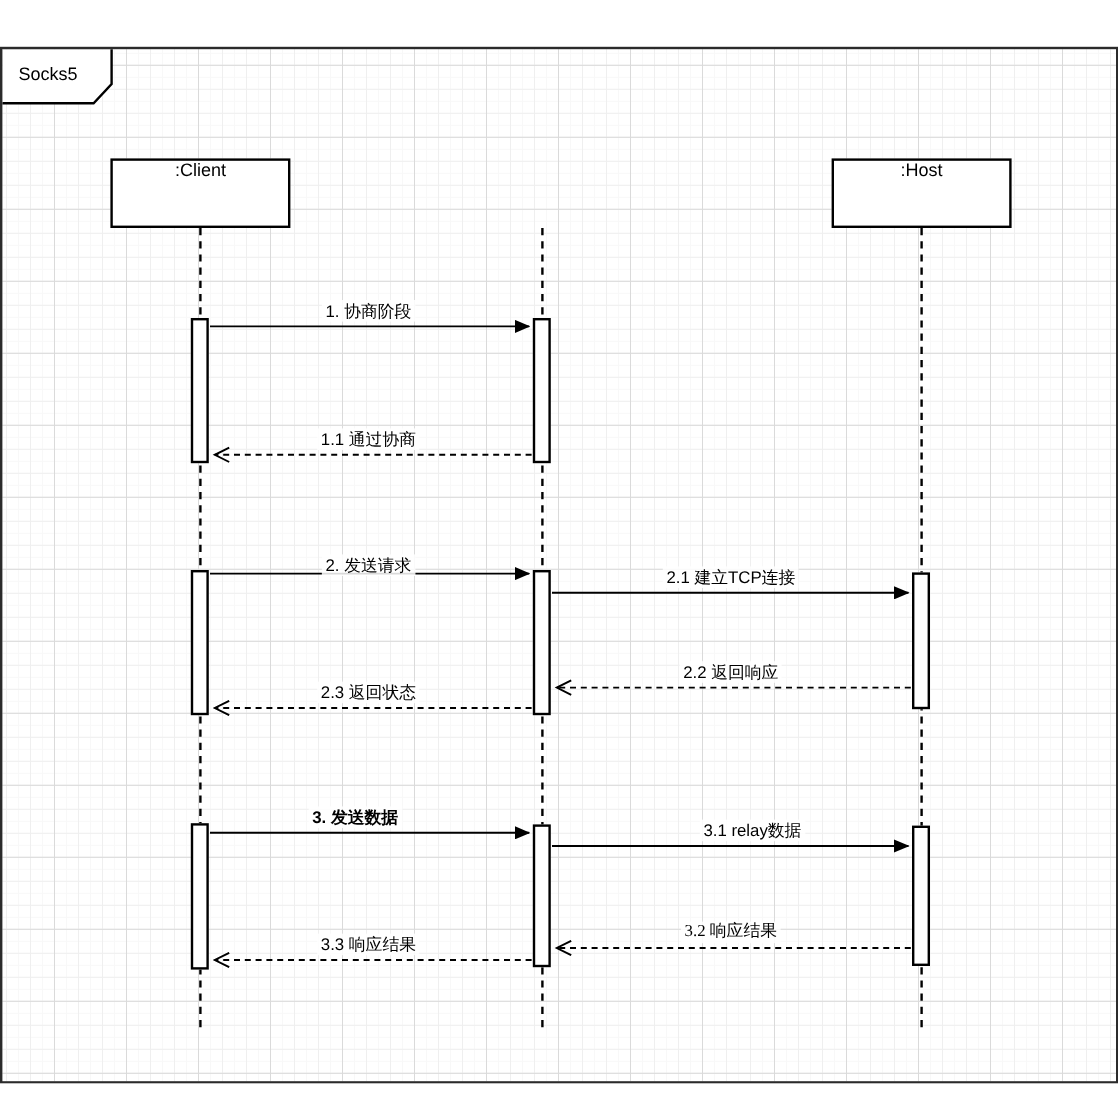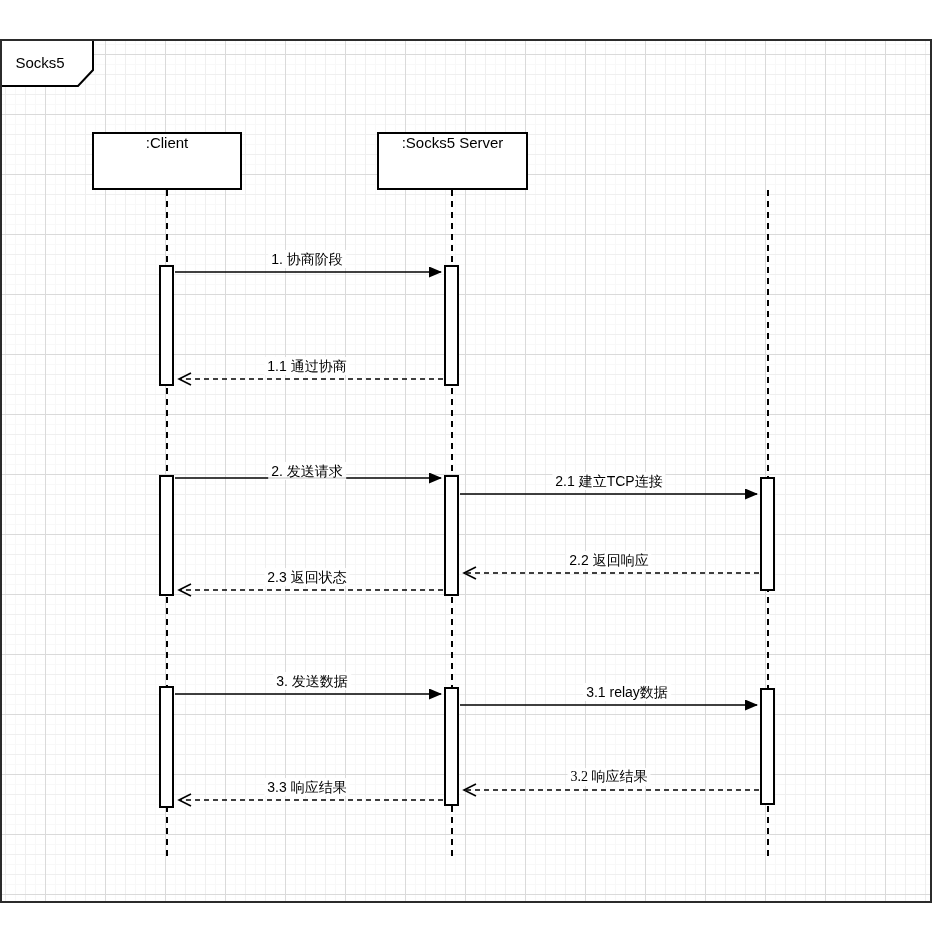--- a/index.html
+++ b/index.html
@@ -93,22 +93,22 @@
 <div class="canvas">
 
   <svg class="frame-tab-svg" width="100" height="52">
     <polygon points="1,1 93,1 93,31 78,47 1,47" fill="#ffffff" stroke="#000000" stroke-width="2"></polygon>
   </svg>
   <div class="frame-title">Socks5</div>
 
   <div class="actor-box actor-client">
     <span>:Client</span>
   </div>
-  <div class="actor-box actor-server">
-    <span>:Socks5 Server</span>
+  <div class="actor-box actor-host">
+    <span>:Host</span>
   </div>
 
   <svg class="arrow-layer" width="932" height="932">
     <defs>
       <marker id="head-filled" markerUnits="userSpaceOnUse" markerWidth="13" markerHeight="11" refX="12" refY="5.5" orient="auto">
         <path d="M0,0 L13,5.5 L0,11 z" fill="#000"></path>
       </marker>
       <marker id="head-open" markerUnits="userSpaceOnUse" markerWidth="15" markerHeight="14" refX="13" refY="7" orient="auto">
         <path d="M1,1 L13,7 L1,13" fill="none" stroke="#000" stroke-width="1.6"></path>
       </marker>
@@ -144,18 +144,18 @@
   <div class="activation" style="left:758px; top:647px; height:117px;"></div>
 
   <div class="msg-label" style="left:305px; top:209px;">1. 协商阶段</div>
   <div class="msg-label" style="left:305px; top:316px;">1.1 通过协商</div>
 
   <div class="msg-label" style="left:305px; top:421px;">2. 发送请求</div>
   <div class="msg-label" style="left:607px; top:431px;">2.1 建立TCP连接</div>
   <div class="msg-label" style="left:607px; top:510px;">2.2 返回响应</div>
   <div class="msg-label" style="left:305px; top:527px;">2.3 返回状态</div>
 
-  <div class="msg-label" style="left:310px; top:631px;">3. 发送数据</div>
+  <div class="msg-label" style="left:294px; top:631px;font-weight:bold;">3. 发送数据</div>
   <div class="msg-label" style="left:625px; top:642px;">3.1 relay数据</div>
   <div class="msg-label" style="left:607px; top:727px;font-family:Liberation Serif, serif;">3.2 响应结果</div>
   <div class="msg-label" style="left:305px; top:737px;">3.3 响应结果</div>
 
 </div>
 
 </body></html>

